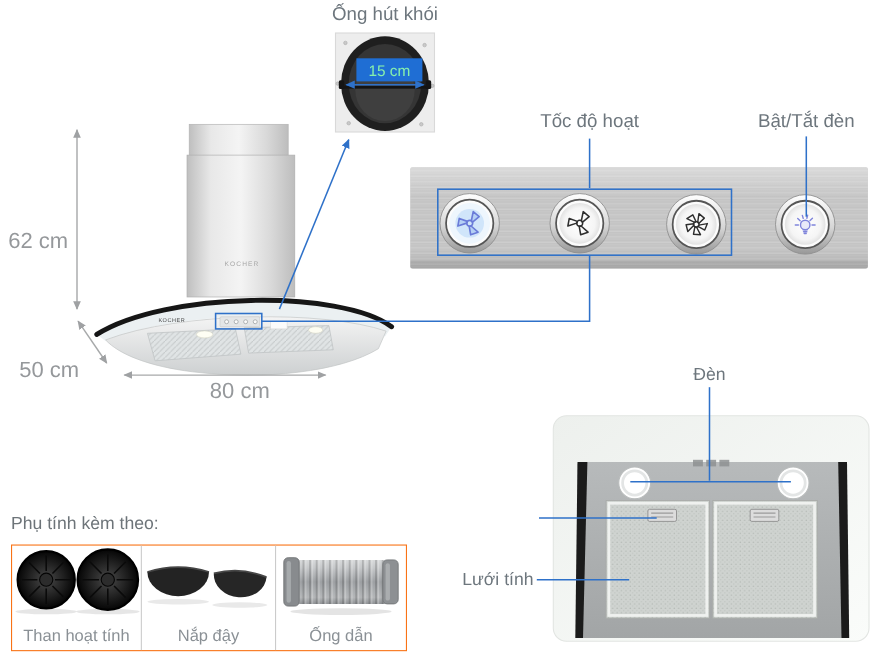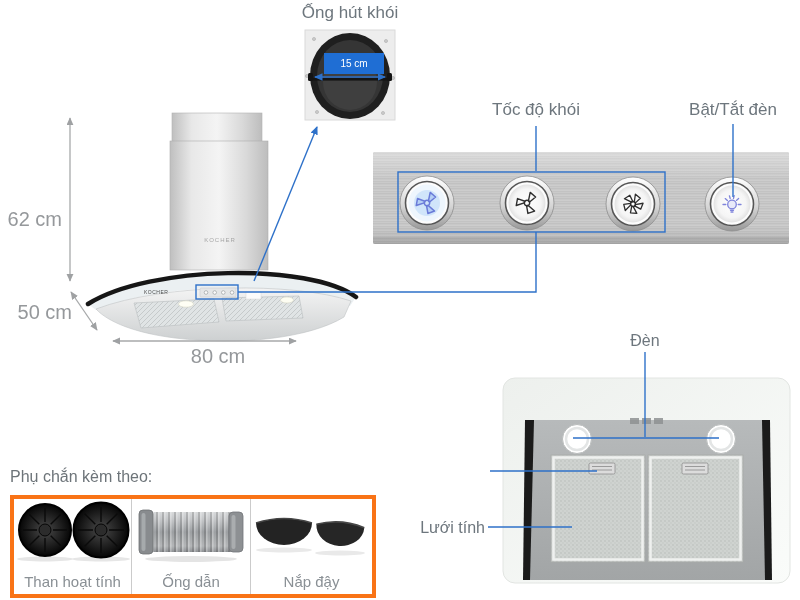--- a/index.html
+++ b/index.html
@@ -8,26 +8,26 @@
     font-family:"Liberation Sans","DejaVu Sans",sans-serif;overflow:hidden;
   }
   #stage{position:absolute;left:0;top:0;width:800px;height:441px;}
   svg.canvas{position:absolute;left:0;top:0;}
   .lbl{position:absolute;color:#6d767d;font-size:16px;line-height:1.2;white-space:nowrap;}
   .lbl.center{text-align:center;}
   .lbl.right{text-align:right;}
   .dim{color:#95989b;font-size:20px;}
   .badge{
     position:absolute;left:324px;top:53px;width:60px;height:21px;
-    background:#1F6ED4;color:#ffffff;font-size:10px;font-weight:500;
+    background:#1F6ED4;color:#86efac;font-size:14px;font-weight:500;
     display:flex;align-items:center;justify-content:center;z-index:3;
   }
   .acc-table{
     position:absolute;left:10px;top:495px;width:358px;height:95px;
-    border:4px solid #f97316;display:flex;z-index:2;background:#fff;
+    border:1px solid #f97316;display:flex;z-index:2;background:#fff;
   }
   .acc-cell{position:relative;display:flex;flex-direction:column;align-items:center;justify-content:space-between;padding:2px 0 4px 0;}
   .acc-cell + .acc-cell{border-left:1px solid #cbcbcb;}
   .acc-cell .acc-label{color:#8a9095;font-size:15px;white-space:nowrap;}
   .c1{width:117px;} .c2{width:121px;} .c3{flex:1;}
   .title{color:#6d7479;font-size:16px;}
   .brand-front{position:absolute;left:144px;top:289px;font-size:5px;color:#4c4c4c;letter-spacing:.5px;z-index:3;}
 </style>
 </head>
 <body>
@@ -263,31 +263,31 @@
     <line x1="645" y1="352" x2="645" y2="437"></line>
     <line x1="573" y1="438" x2="719" y2="438"></line>
     <line x1="490" y1="471" x2="597" y2="471"></line>
     <line x1="488" y1="527" x2="572" y2="527"></line>
   </g>
 </svg>
 
 <div class="lbl center" style="left:290px;top:3px;width:120px;font-size:17px;">Ống hút khói</div>
 <div class="badge">15 cm</div>
 
-<div class="lbl center" style="left:466px;top:100px;width:140px;font-size:17px;">Tốc độ khói</div>
+<div class="lbl center" style="left:466px;top:100px;width:140px;font-size:17px;">Tốc độ hoạt</div>
 <div class="lbl center" style="left:663px;top:100px;width:140px;font-size:17px;">Bật/Tắt đèn</div>
 
 <div class="lbl dim right" style="left:6px;top:207px;width:56px;">62 cm</div>
-<div class="lbl dim right" style="left:14px;top:300px;width:58px;">50 cm</div>
+<div class="lbl dim right" style="left:14px;top:325px;width:58px;">50 cm</div>
 <div class="lbl dim center" style="left:168px;top:344px;width:100px;">80 cm</div>
 
 <div class="lbl center" style="left:595px;top:331px;width:100px;">Đèn</div>
 <div class="lbl right" style="left:375px;top:518px;width:110px;">Lưới tính</div>
 
-<div class="lbl title" style="left:10px;top:467px;">Phụ chắn kèm theo:</div>
+<div class="lbl title" style="left:10px;top:467px;">Phụ tính kèm theo:</div>
 
 <div class="brand-front">KOCHER</div>
 
 <div class="acc-table">
   <div class="acc-cell c1">
     <svg width="117" height="64" viewBox="0 0 117 64">
       <ellipse cx="31" cy="58" rx="28" ry="2.5" fill="#e6e6e6"></ellipse>
       <ellipse cx="87" cy="58" rx="29" ry="2.5" fill="#e6e6e6"></ellipse>
       <g transform="translate(31,29)">
         <circle r="26" fill="url(#coal)"></circle>
@@ -296,41 +296,41 @@
         <circle r="6" fill="#2c2c2c" stroke="#050505"></circle>
       </g>
       <g transform="translate(87,29)">
         <circle r="27.5" fill="url(#coal)"></circle>
         <path d="M8,0H23 M5.7,5.7L16.3,16.3 M0,8V23 M-5.7,5.7L-16.3,16.3 M-8,0H-23 M-5.7,-5.7L-16.3,-16.3 M0,-8V-23 M5.7,-5.7L16.3,-16.3" stroke="#0a0a0a" stroke-width="1.4" fill="none"></path>
         <circle r="27.5" fill="none" stroke="#000000" stroke-width="2"></circle>
         <circle r="6" fill="#2c2c2c" stroke="#050505"></circle>
       </g>
     </svg>
     <div class="acc-label">Than hoạt tính</div>
+  </div>
+  <div class="acc-cell c2">
+    <svg width="121" height="64" viewBox="0 0 121 64">
+      <ellipse cx="33" cy="49" rx="28" ry="2.5" fill="#e9e9e9"></ellipse>
+      <ellipse cx="89" cy="52" rx="25" ry="2.5" fill="#e9e9e9"></ellipse>
+      <path d="M5,22 Q33,13 61,22 A28,22 0 0 1 5,22 Z" fill="#232323"></path>
+      <path d="M5,22 Q33,13 61,22" fill="none" stroke="#454545" stroke-width="1.6"></path>
+      <g transform="rotate(4 89 30)">
+        <path d="M65,25 Q89,17 113,25 A24,20 0 0 1 65,25 Z" fill="#262626"></path>
+        <path d="M65,25 Q89,17 113,25" fill="none" stroke="#474747" stroke-width="1.6"></path>
+      </g>
+    </svg>
+    <div class="acc-label">Nắp đậy</div>
   </div>
   <div class="acc-cell c3">
     <svg width="118" height="64" viewBox="0 0 118 64">
       <ellipse cx="59" cy="58" rx="46" ry="3" fill="#e4e4e4"></ellipse>
       <rect x="17" y="11" width="86" height="40" rx="3" fill="url(#tubeGrad)"></rect>
       <rect x="17" y="11" width="86" height="40" rx="3" fill="url(#ribs)"></rect>
       <rect x="7" y="9" width="14" height="44" rx="4" fill="#888b8e" stroke="#6f7274" stroke-width="0.8"></rect>
       <rect x="9.5" y="12" width="4" height="38" rx="2" fill="#aeb1b4" opacity="0.8"></rect>
       <rect x="97" y="11" width="14" height="40" rx="4" fill="#8d9093" stroke="#727578" stroke-width="0.8"></rect>
       <rect x="99.5" y="14" width="4" height="34" rx="2" fill="#b1b4b7" opacity="0.8"></rect>
     </svg>
     <div class="acc-label">Ống dẫn</div>
   </div>
-  <div class="acc-cell c2">
-    <svg width="121" height="64" viewBox="0 0 121 64">
-      <ellipse cx="33" cy="49" rx="28" ry="2.5" fill="#e9e9e9"></ellipse>
-      <ellipse cx="89" cy="52" rx="25" ry="2.5" fill="#e9e9e9"></ellipse>
-      <path d="M5,22 Q33,13 61,22 A28,22 0 0 1 5,22 Z" fill="#232323"></path>
-      <path d="M5,22 Q33,13 61,22" fill="none" stroke="#454545" stroke-width="1.6"></path>
-      <g transform="rotate(4 89 30)">
-        <path d="M65,25 Q89,17 113,25 A24,20 0 0 1 65,25 Z" fill="#262626"></path>
-        <path d="M65,25 Q89,17 113,25" fill="none" stroke="#474747" stroke-width="1.6"></path>
-      </g>
-    </svg>
-    <div class="acc-label">Nắp đậy</div>
-  </div>
 </div>
 
 </div>
 
 </body></html>

